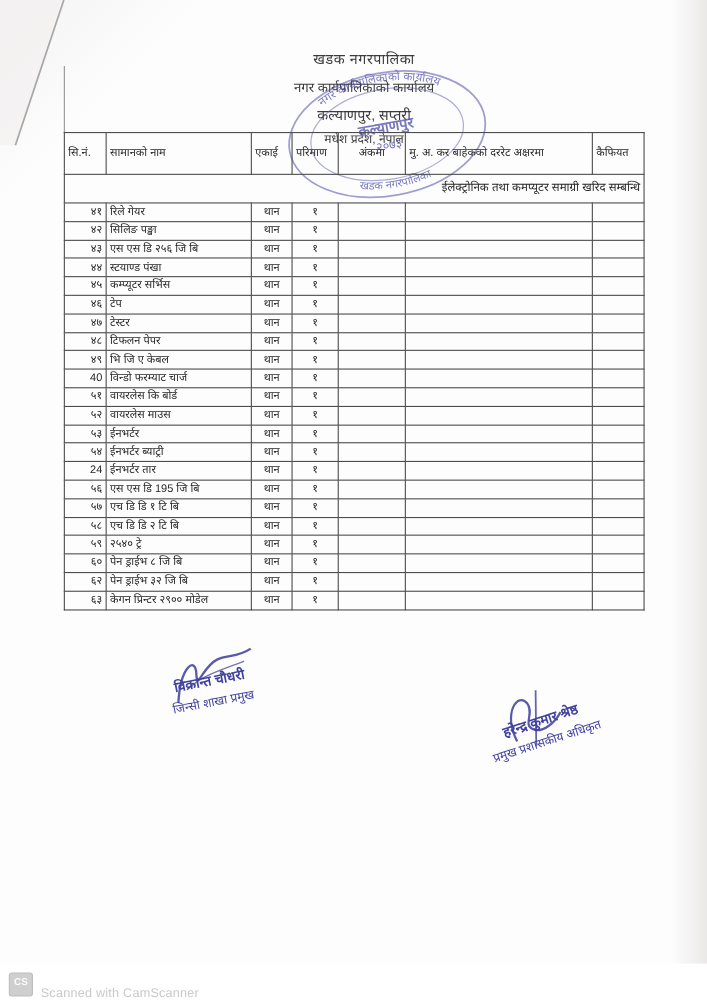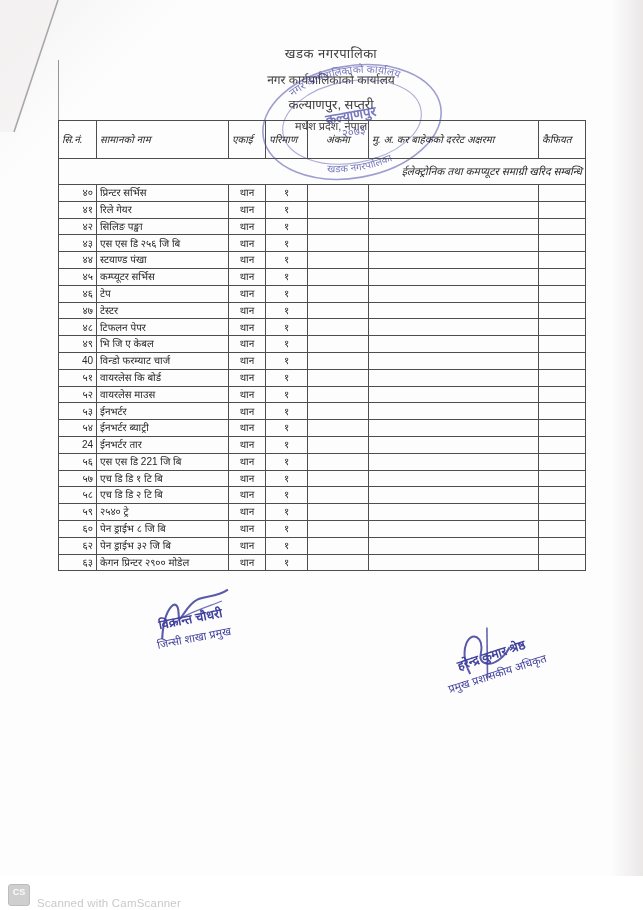--- a/index.html
+++ b/index.html
@@ -23,21 +23,21 @@
   .lh2 { font-size:12px; margin-top:9px; }
   .lh3 { font-size:13px; margin-top:7px; }
   .lh4 { font-size:11px; margin-top:5px; }
 
   
   .stamp { position:absolute; left:256px; top:60px; width:192px; height:124px; transform:rotate(-10deg); opacity:.8; pointer-events:none; }
 
   
   table.doc { position:absolute; left:58px; top:120px; width:527px; table-layout:fixed; border-collapse:collapse; }
   table.doc th, table.doc td { border:1px solid #4d4d4d; font-weight:normal; font-size:10px; line-height:1.15; overflow:hidden; white-space:nowrap; padding:0 3px; vertical-align:middle; color:#272727; }
-  thead tr { height:38px;font-style:italic; }
+  thead tr { height:38px; }
   th.h-left { text-align:left; }
   th.h-digits { vertical-align:bottom; text-align:center; font-size:9.5px; padding-bottom:2px; }
   tr.section-row { height:26px; }
   tr.section-row td { text-align:right; font-size:10.5px; }
   tbody.items tr { height:16.8px; }
   td.c-sn { text-align:right; padding-right:3px; }
   td.c-name { text-align:left; padding-left:4px; }
   td.c-unit, td.c-qty { text-align:center; }
 
   
@@ -108,29 +108,20 @@
         <th class="h-left">परिमाण</th>
         <th class="h-digits">अंकमा</th>
         <th class="h-left">मु. अ. कर बाहेकको दररेट अक्षरमा</th>
         <th class="h-left">कैफियत</th>
       </tr>
       <tr class="section-row">
         <td colspan="7">ईलेक्ट्रोनिक तथा कमप्यूटर समाग्री खरिद सम्बन्धि</td>
       </tr>
     </thead>
     <tbody class="items">
-    <tr>
-      <td class="c-sn">४०</td>
-      <td class="c-name">प्रिन्टर सर्भिस</td>
-      <td class="c-unit">थान</td>
-      <td class="c-qty">१</td>
-      <td></td>
-      <td></td>
-      <td></td>
-    </tr>
 
     <tr>
       <td class="c-sn">४१</td>
       <td class="c-name">रिले गेयर</td>
       <td class="c-unit">थान</td>
       <td class="c-qty">१</td>
       <td></td>
       <td></td>
       <td></td>
     </tr>
@@ -270,21 +261,21 @@
       <td class="c-name">ईनभर्टर तार</td>
       <td class="c-unit">थान</td>
       <td class="c-qty">१</td>
       <td></td>
       <td></td>
       <td></td>
     </tr>
 
     <tr>
       <td class="c-sn">५६</td>
-      <td class="c-name">एस एस डि 221 जि बि</td>
+      <td class="c-name">एस एस डि 195 जि बि</td>
       <td class="c-unit">थान</td>
       <td class="c-qty">१</td>
       <td></td>
       <td></td>
       <td></td>
     </tr>
 
     <tr>
       <td class="c-sn">५७</td>
       <td class="c-name">एच डि डि १ टि बि</td>

